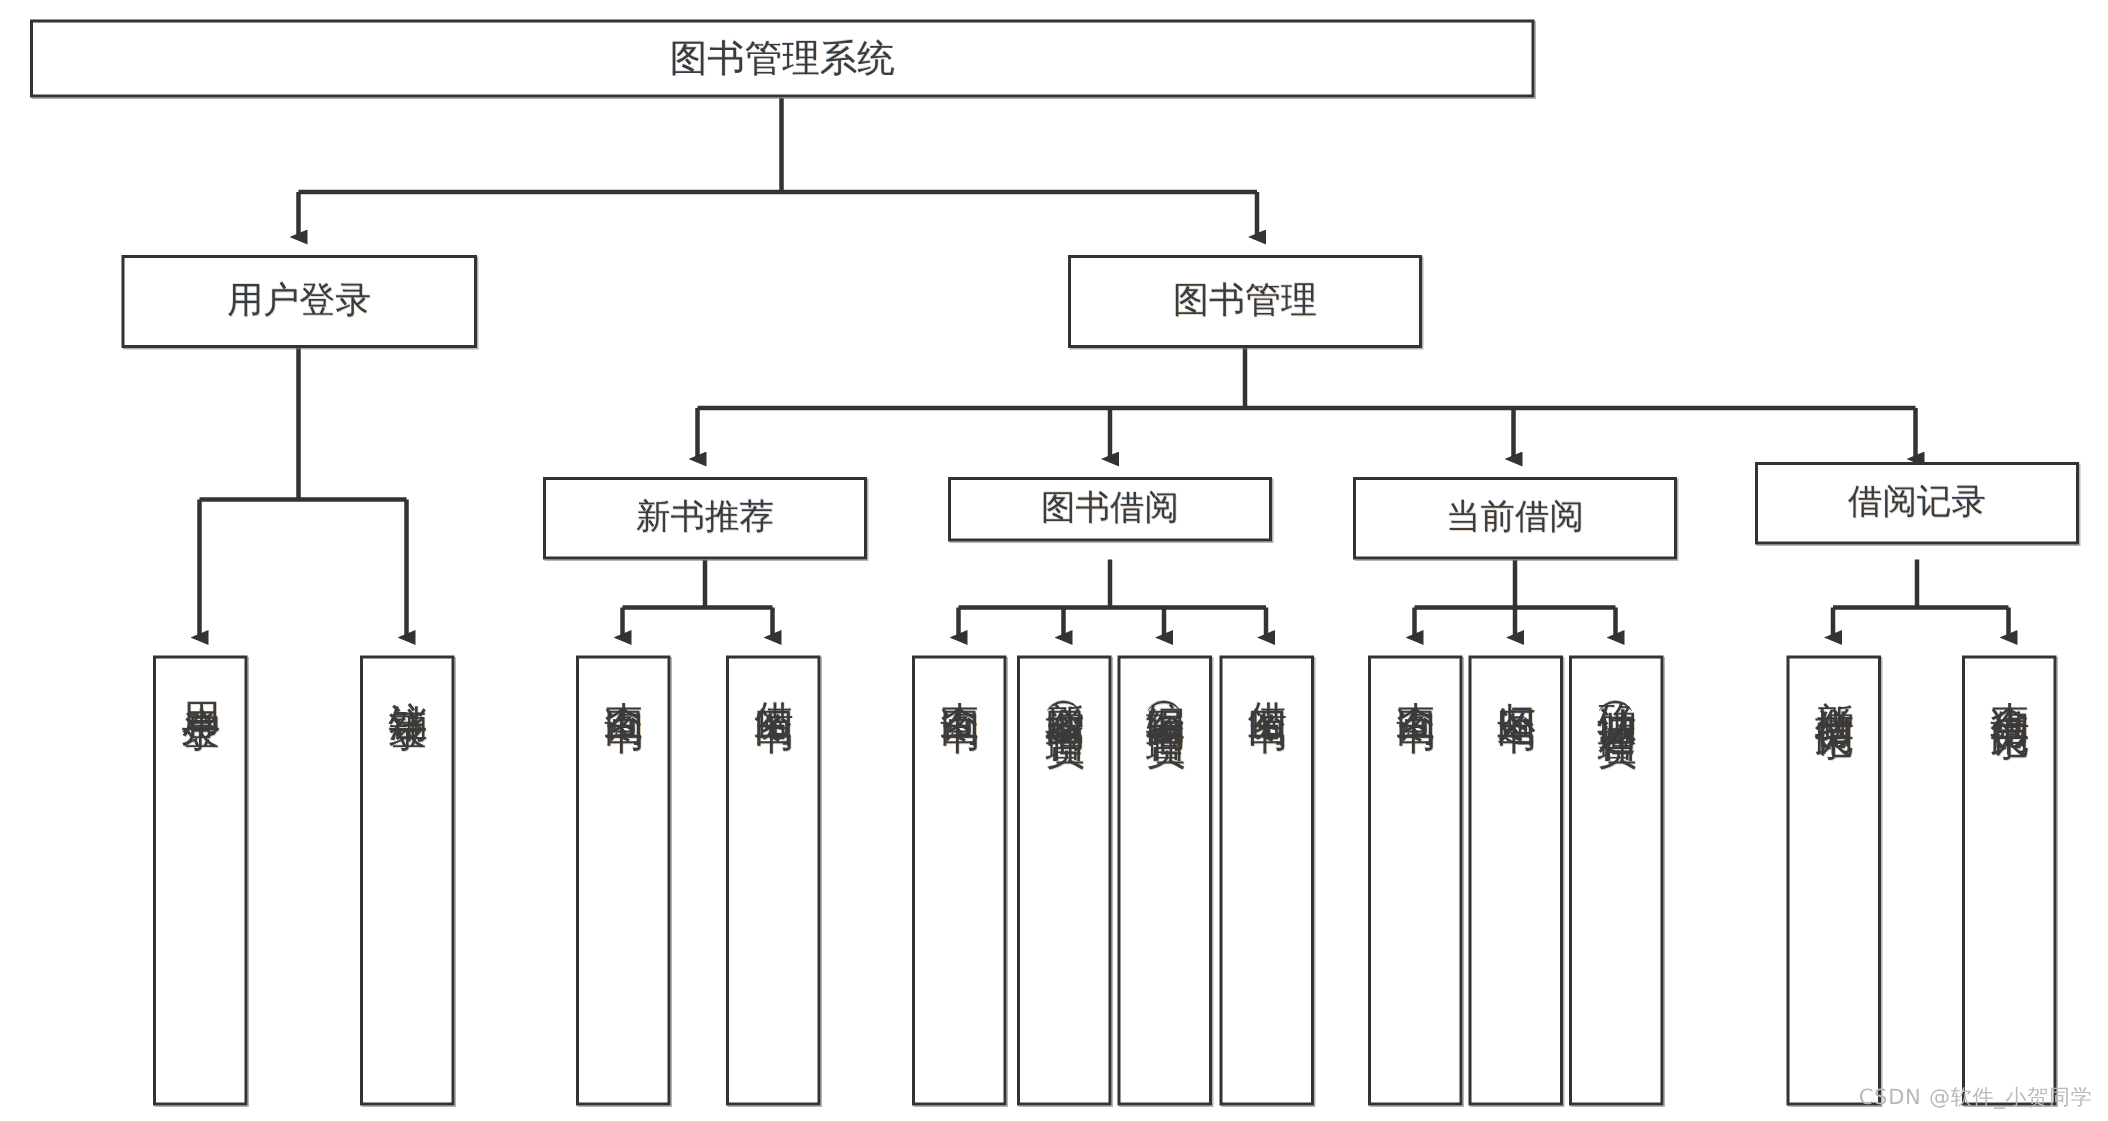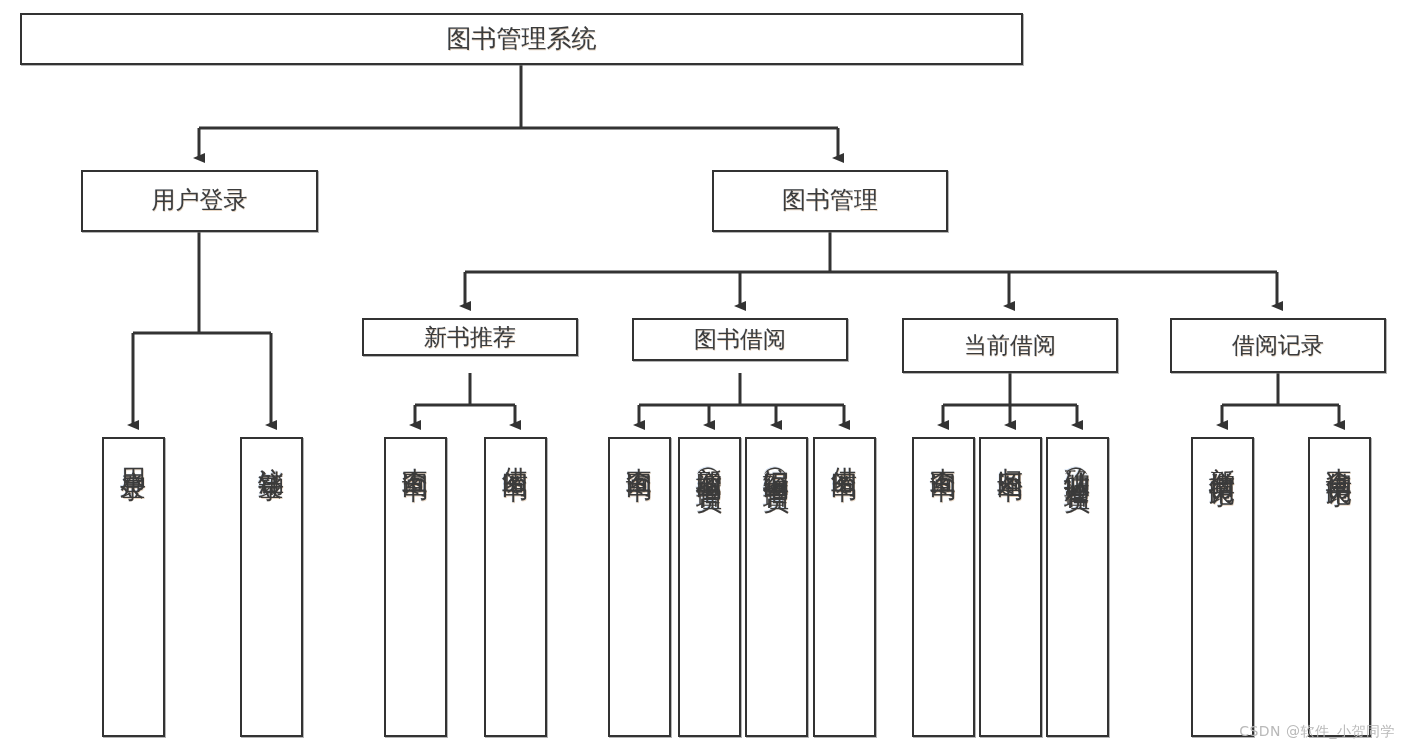--- a/index.html
+++ b/index.html
@@ -124,30 +124,30 @@
     <span class="label">图书管理系统</span>
   </div>
 
   <div class="node lvl-2" style="left:81px;top:170px;width:237px;height:62px;">
     <span class="label">用户登录</span>
   </div>
   <div class="node lvl-2" style="left:712px;top:170px;width:236px;height:62px;">
     <span class="label">图书管理</span>
   </div>
 
-  <div class="node lvl-3" style="left:362px;top:318px;width:216px;height:38px;">
+  <div class="node lvl-3" style="left:362px;top:318px;width:216px;height:55px;">
     <span class="label">新书推荐</span>
   </div>
   <div class="node lvl-3" style="left:632px;top:318px;width:216px;height:43px;">
     <span class="label">图书借阅</span>
   </div>
   <div class="node lvl-3" style="left:902px;top:318px;width:216px;height:55px;text-align:right;">
     <span class="label">当前借阅</span>
   </div>
-  <div class="node lvl-3" style="left:1170px;top:318px;width:216px;height:55px;">
+  <div class="node lvl-3" style="left:1170px;top:308px;width:216px;height:55px;">
     <span class="label">借阅记录</span>
   </div>
 
   <div class="leaf" style="left:102px;top:437px;width:63px;height:300px;">
     <span class="vlabel">用户登录</span>
   </div>
   <div class="leaf" style="left:240px;top:437px;width:63px;height:300px;">
     <span class="vlabel">注销登录</span>
   </div>
 

